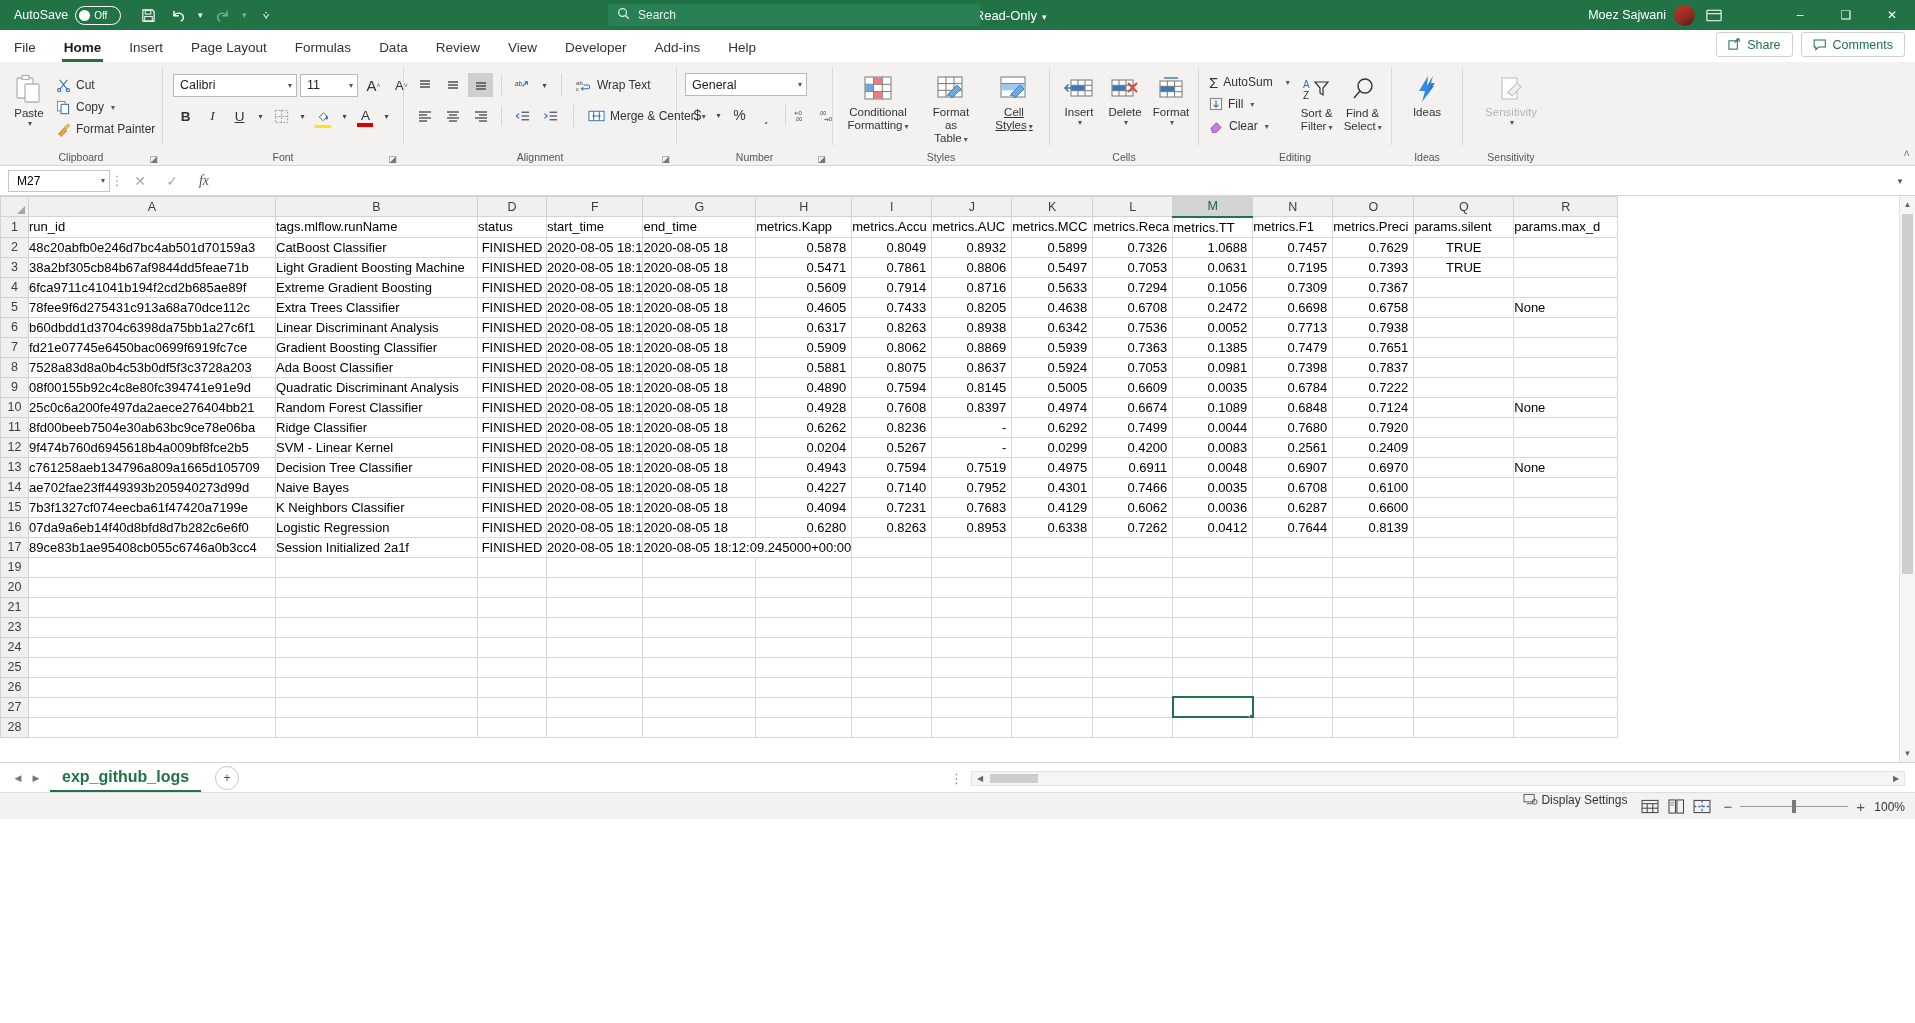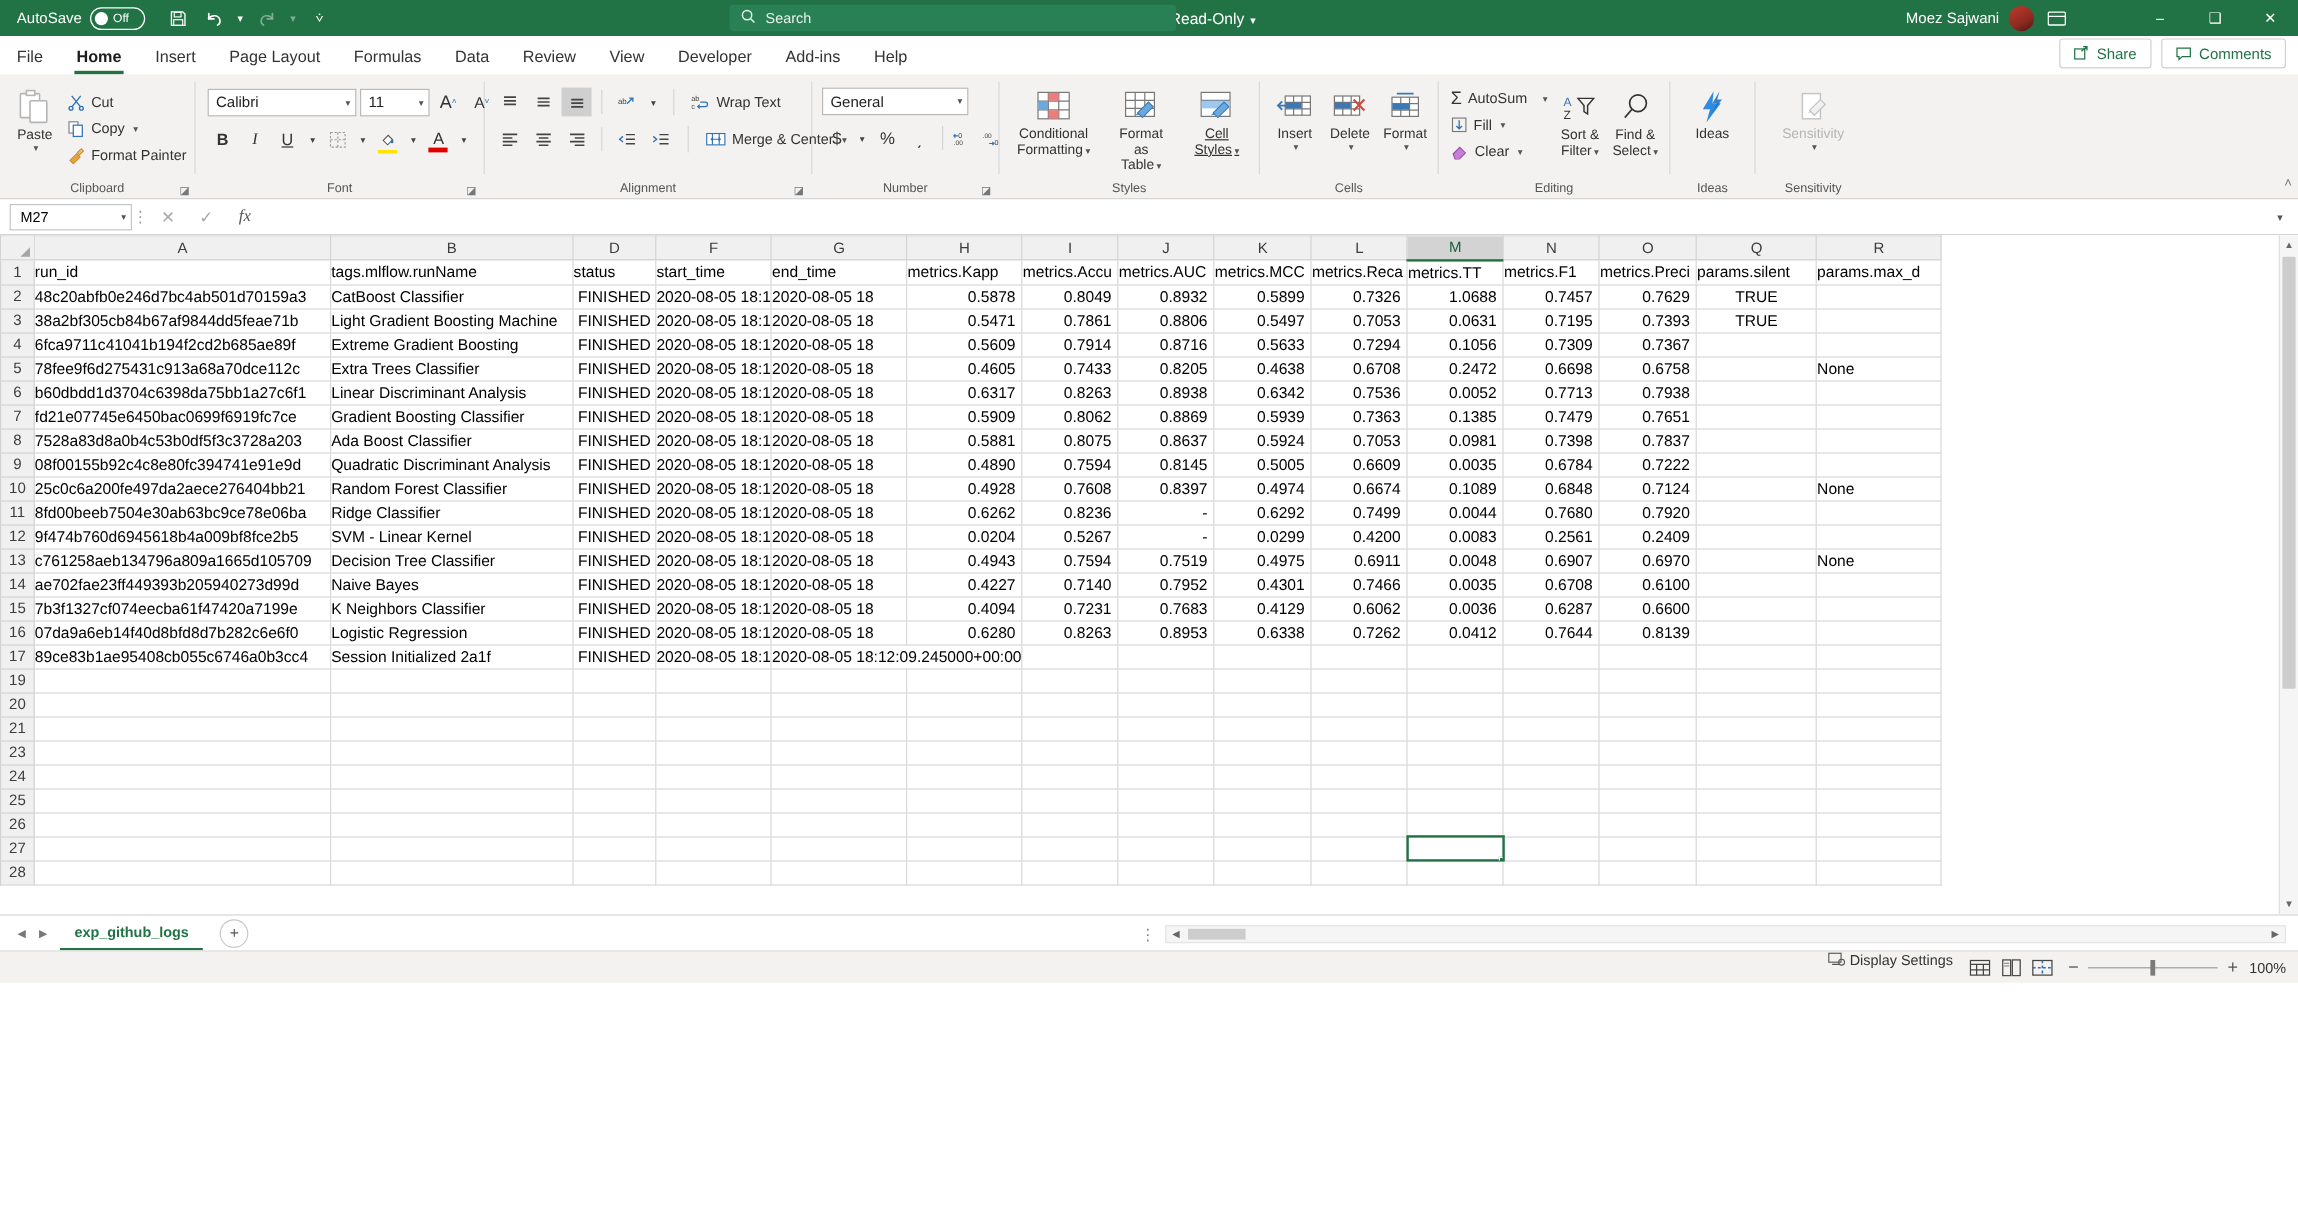--- a/index.html
+++ b/index.html
@@ -183,21 +183,21 @@
   .vs-arrow.bottom { position: absolute; bottom: 0; left: 0; right: 0; }
 
   
   .sheetbar {
     height: 30px; background: #ffffff; display: flex; align-items: center;
     border-top: 1px solid #d4d4d4; position: relative;
   }
   .nav-arrows { display: flex; gap: 2px; padding: 0 6px 0 10px; }
   .nav-arrow { width: 16px; height: 20px; display: flex; align-items: center; justify-content: center; font-size: 9px; color: #777; }
   .sheettab {
-    font-size: 12px; color: #217346; font-weight: bold; padding: 0 12px;
+    font-size: 16px; color: #217346; font-weight: bold; padding: 0 12px;
     height: 28px; display: flex; align-items: center; border-bottom: 2px solid #217346;
   }
   .addsheet {
     width: 24px; height: 24px; border-radius: 50%; border: 1px solid #c8c8c8;
     display: flex; align-items: center; justify-content: center; font-size: 13px;
     color: #555; margin-left: 14px;
   }
   .hscroll-area {
     position: absolute; left: 950px; right: 10px; top: 4px; height: 22px;
     display: flex; align-items: center;

